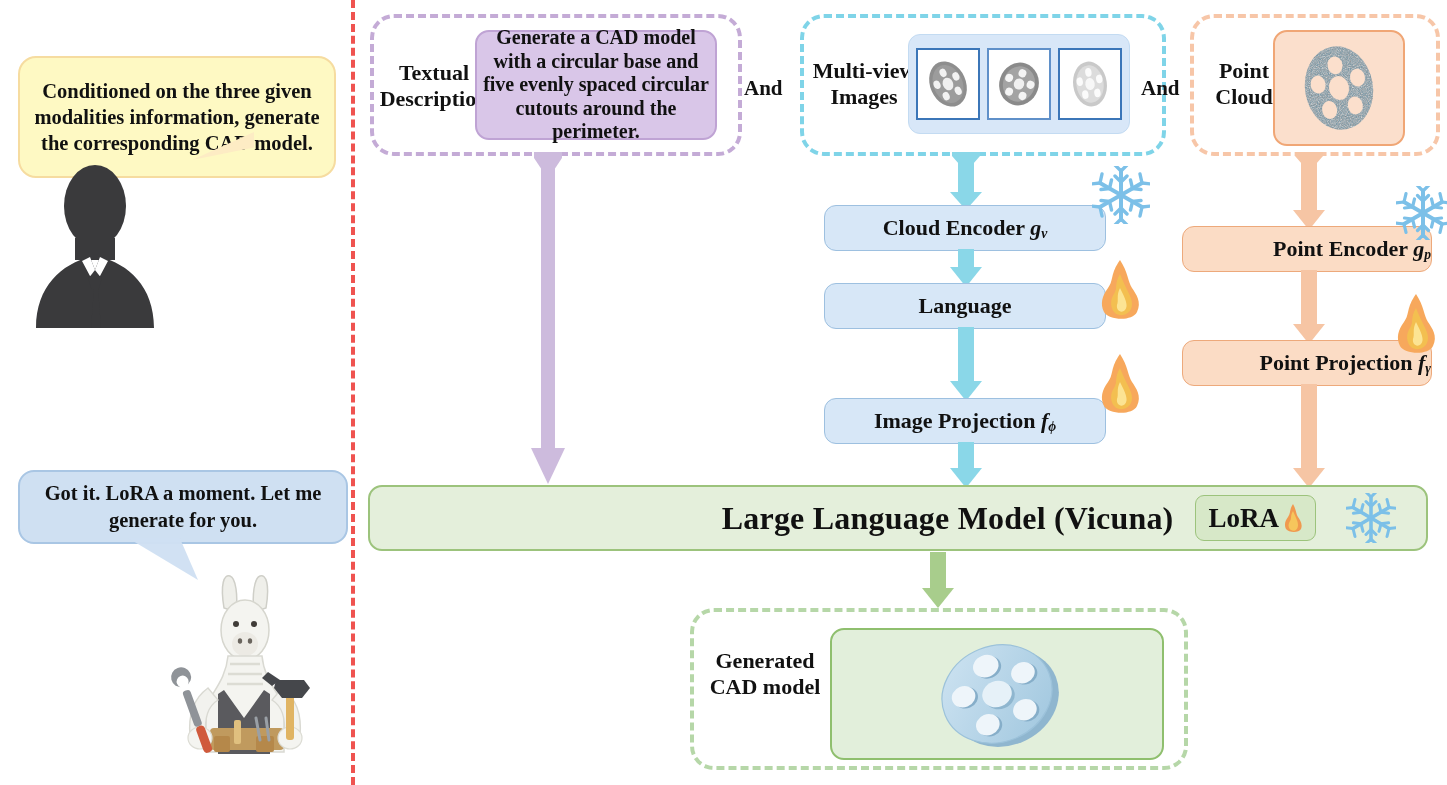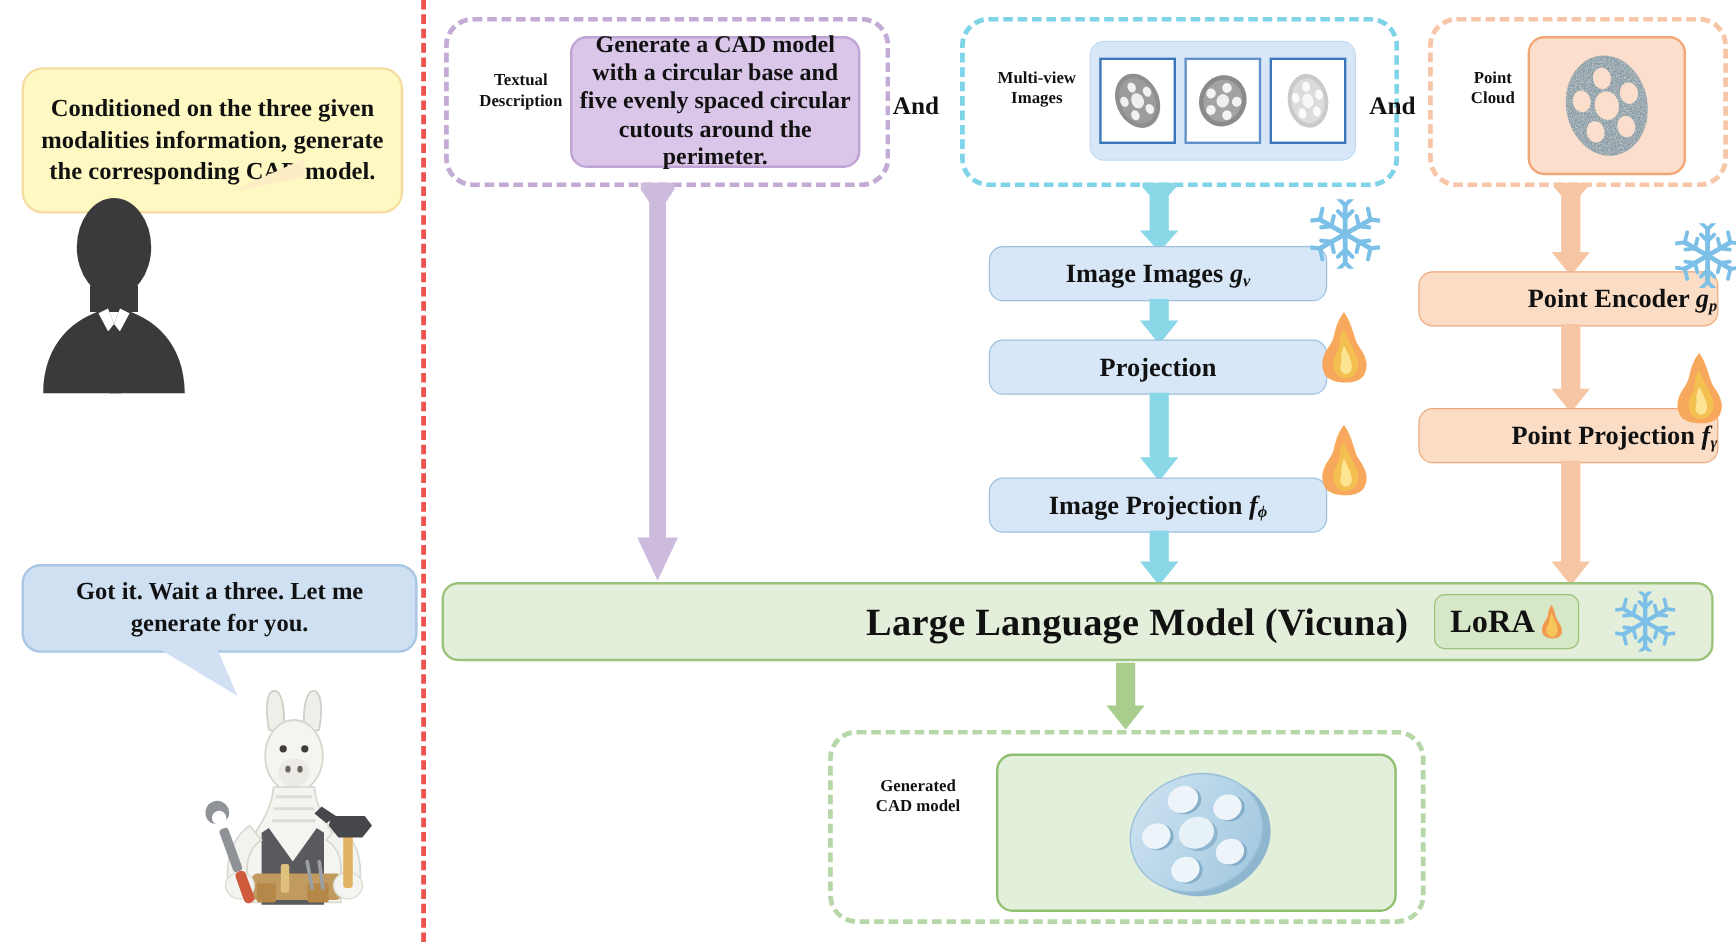--- a/index.html
+++ b/index.html
@@ -44,21 +44,21 @@
     border-left:4px dashed #ef5350;
   }
 
   
   .dashbox{border-radius:24px;box-sizing:border-box;}
   #text-dashbox{left:370px;top:14px;width:372px;height:142px;border:4px dashed #c4abd6;}
   #img-dashbox{left:800px;top:14px;width:366px;height:142px;border:4px dashed #7fd4e8;}
   #pc-dashbox{left:1190px;top:14px;width:250px;height:142px;border:4px dashed #f7c6a8;}
   #gen-dashbox{left:690px;top:608px;width:498px;height:162px;border:4px dashed #b6d7a8;}
 
-  .modlabel{font-weight:bold;font-size:14px;line-height:1.18;}
+  .modlabel{font-weight:bold;font-size:22px;line-height:1.18;}
   #text-label{left:382px;top:60px;width:104px;}
   #img-label{left:812px;top:58px;width:104px;}
   #pc-label{left:1202px;top:58px;width:84px;}
   #gen-label{left:700px;top:648px;width:130px;}
 
   .andlabel{font-weight:bold;font-size:21px;}
   #and1{left:744px;top:76px;}
   #and2{left:1141px;top:76px;}
 
   
@@ -128,21 +128,21 @@
   <svg viewBox="0 0 180 170" width="180" height="170">
     <ellipse cx="67" cy="48" rx="31" ry="41" fill="#3a3a3c"></ellipse>
     <path d="M47 80 h40 v22 h-40 z" fill="#3a3a3c"></path>
     <path d="M8 170 C8 128 34 106 62 99 L67 112 L72 99 C100 106 126 128 126 170 Z" fill="#3a3a3c"></path>
     <path d="M62 99 L67 112 L72 99 L80 103 L72 118 L62 118 L54 103 Z" fill="#ffffff"></path>
     <path d="M67 112 L74 121 L70 132 L64 132 L60 121 Z" fill="#3a3a3c"></path>
     <path d="M66 130 h4 l3 40 h-10 z" fill="#3a3a3c"></path>
   </svg>
 </div>
 
-<div class="abs ctr" id="bot-bubble">Got it. Wait a three. Let me generate for you.</div>
+<div class="abs ctr" id="bot-bubble">Got it. LoRA a moment. Let me generate for you.</div>
 <div class="abs" id="bot-bubble-tail"></div>
 
 <div class="abs" id="llama-icon">
   <svg viewBox="0 0 190 200" width="190" height="200">
 
     <path d="M76 40 C72 16 76 6 82 8 C88 10 90 28 88 44 Z" fill="#efefea" stroke="#cfcfc8" stroke-width="1.5"></path>
     <path d="M118 40 C122 16 118 6 112 8 C106 10 104 28 106 44 Z" fill="#efefea" stroke="#cfcfc8" stroke-width="1.5"></path>
 
     <ellipse cx="97" cy="62" rx="24" ry="30" fill="#f4f4f0" stroke="#d6d6ce" stroke-width="1.5"></ellipse>
 
@@ -298,21 +298,21 @@
   <polygon points="4,40 36,40 20,58" fill="#8ad7e8"></polygon>
 </svg>
 
 <svg class="abs" style="left:1290px;top:152px;" width="38" height="78">
   <polygon points="5,0 33,0 33,4 19,20 5,4" fill="#f6c5a4"></polygon>
   <rect x="11" y="6" width="16" height="60" fill="#f6c5a4"></rect>
   <polygon points="3,58 35,58 19,78" fill="#f6c5a4"></polygon>
 </svg>
 
 <div class="abs pbox blue ctr" id="box-img-enc">
-  <span><span>Image Images</span>
+  <span><span>Cloud Encoder</span>
   <span class="ital">g</span><sub>v</sub></span>
 </div>
 <svg class="abs snow" style="left:1092px;top:166px;" width="58" height="58">
   <g stroke="#7cc0e8" stroke-width="4" stroke-linecap="round" fill="none" transform="translate(29,29)">
     <line x1="0" y1="-24" x2="0" y2="24"></line>
       <line x1="-21" y1="-12" x2="21" y2="12"></line>
       <line x1="-21" y1="12" x2="21" y2="-12"></line>
     <g stroke-width="3.4">
       <path d="M0 -24 l-7 -7 M0 -24 l7 -7 M0 -13 l-6 -6 M0 -13 l6 -6"></path>
       <path d="M0 24 l-7 7 M0 24 l7 7 M0 13 l-6 6 M0 13 l6 6"></path>
@@ -323,21 +323,21 @@
     </g>
   </g>
 </svg>
 
 <svg class="abs" style="left:946px;top:249px;" width="40" height="38">
   <rect x="12" y="0" width="16" height="22" fill="#8ad7e8"></rect>
   <polygon points="4,18 36,18 20,38" fill="#8ad7e8"></polygon>
 </svg>
 
 <div class="abs pbox blue ctr" id="box-perceiver">
-  <span>Projection</span>
+  <span>Language</span>
 </div>
 <svg class="abs fire" style="left:1094px;top:258px;" width="52" height="64">
   <path d="M26 2 C16 16 20 22 14 30 C8 38 6 46 10 54 C14 62 38 64 43 54 C48 44 42 36 38 30 C34 24 34 14 26 2 Z" fill="#f7a85c"></path>
   <path d="M26 16 C20 26 24 30 20 36 C16 42 16 50 21 55 C27 60 38 56 38 46 C38 38 32 32 26 16 Z" fill="#f2c14f" opacity=".92"></path>
   <path d="M26 30 C22 38 25 42 23 47 C22 52 27 56 31 52 C35 48 31 40 26 30 Z" fill="#fde89a" opacity=".9"></path>
 </svg>
 
 <svg class="abs" style="left:946px;top:327px;" width="40" height="74">
   <rect x="12" y="0" width="16" height="56" fill="#8ad7e8"></rect>
   <polygon points="4,54 36,54 20,74" fill="#8ad7e8"></polygon>

